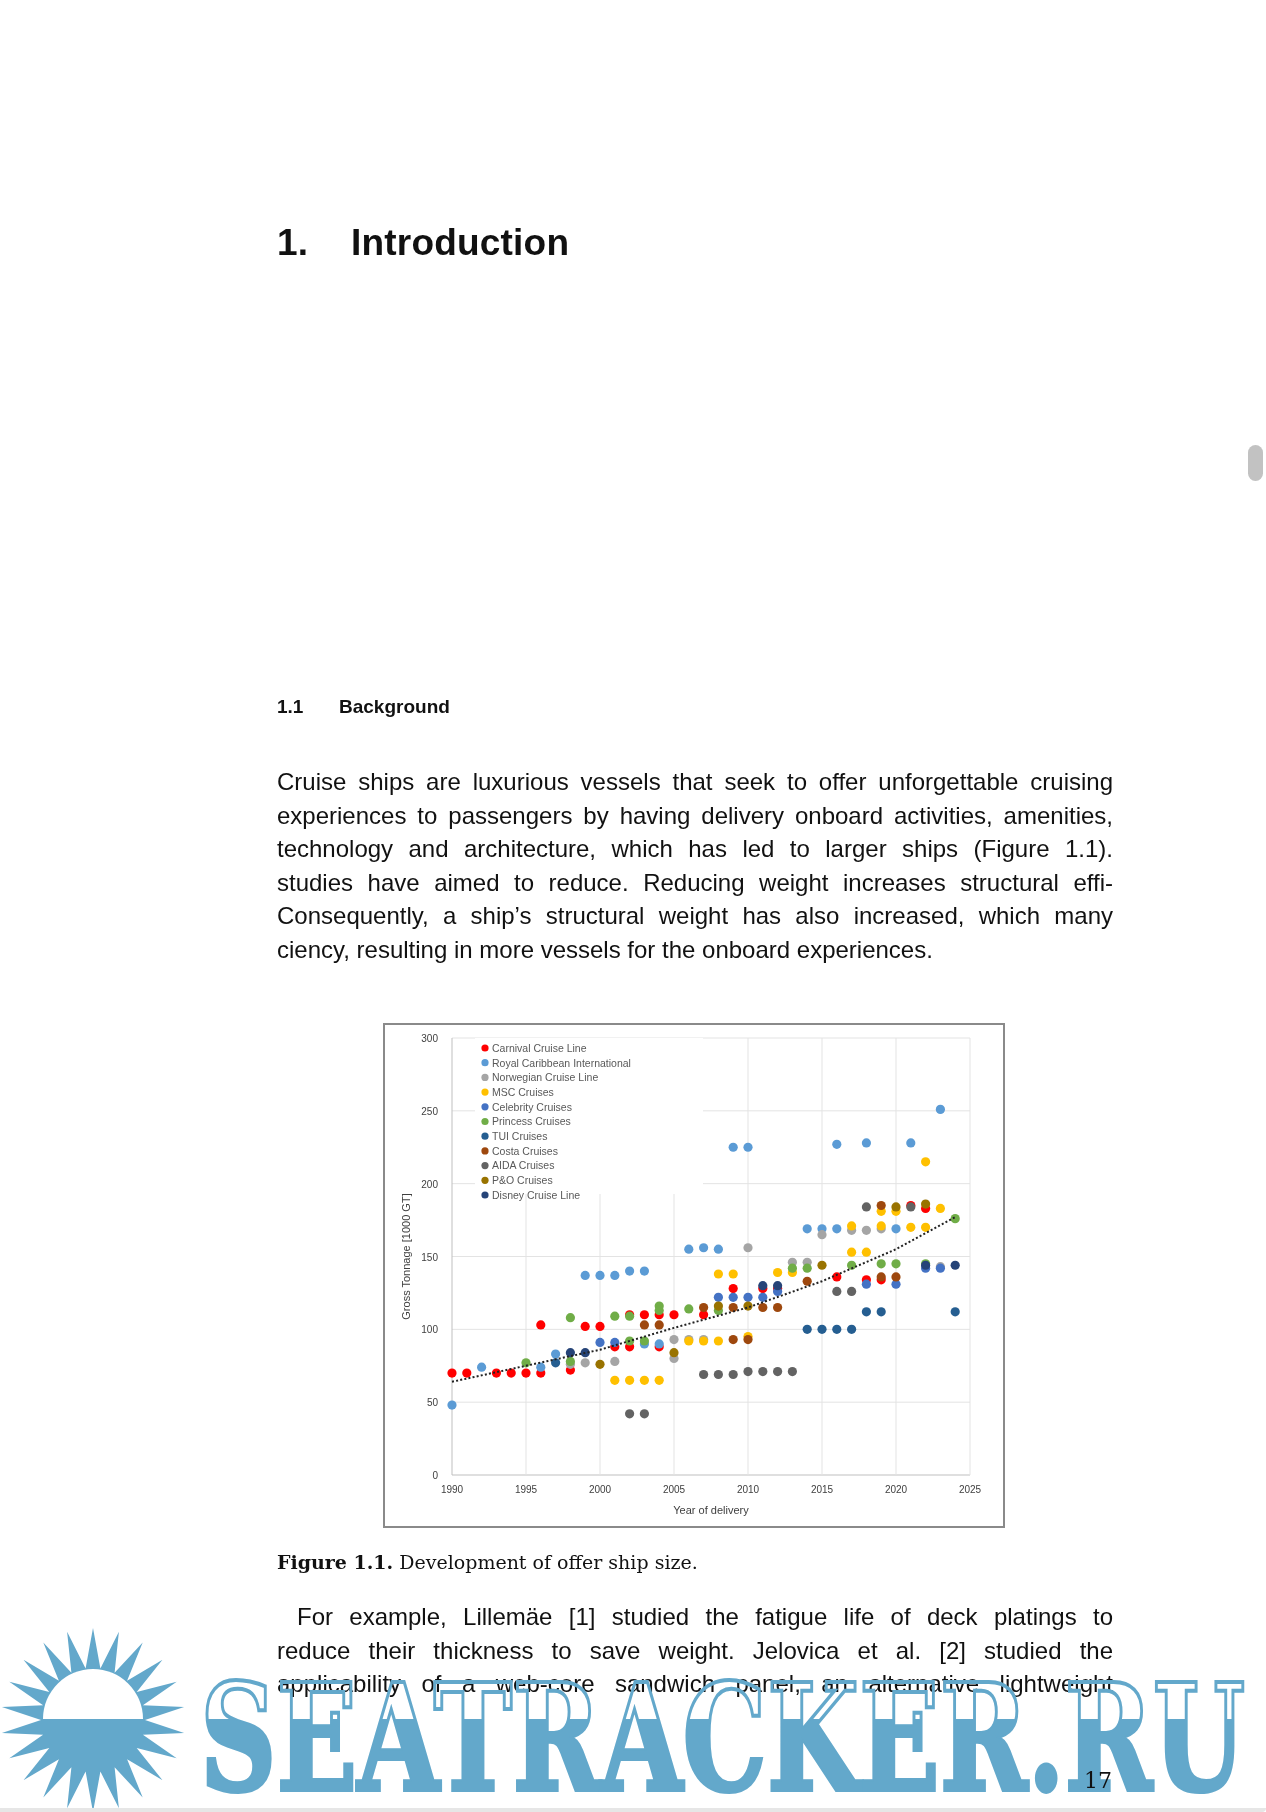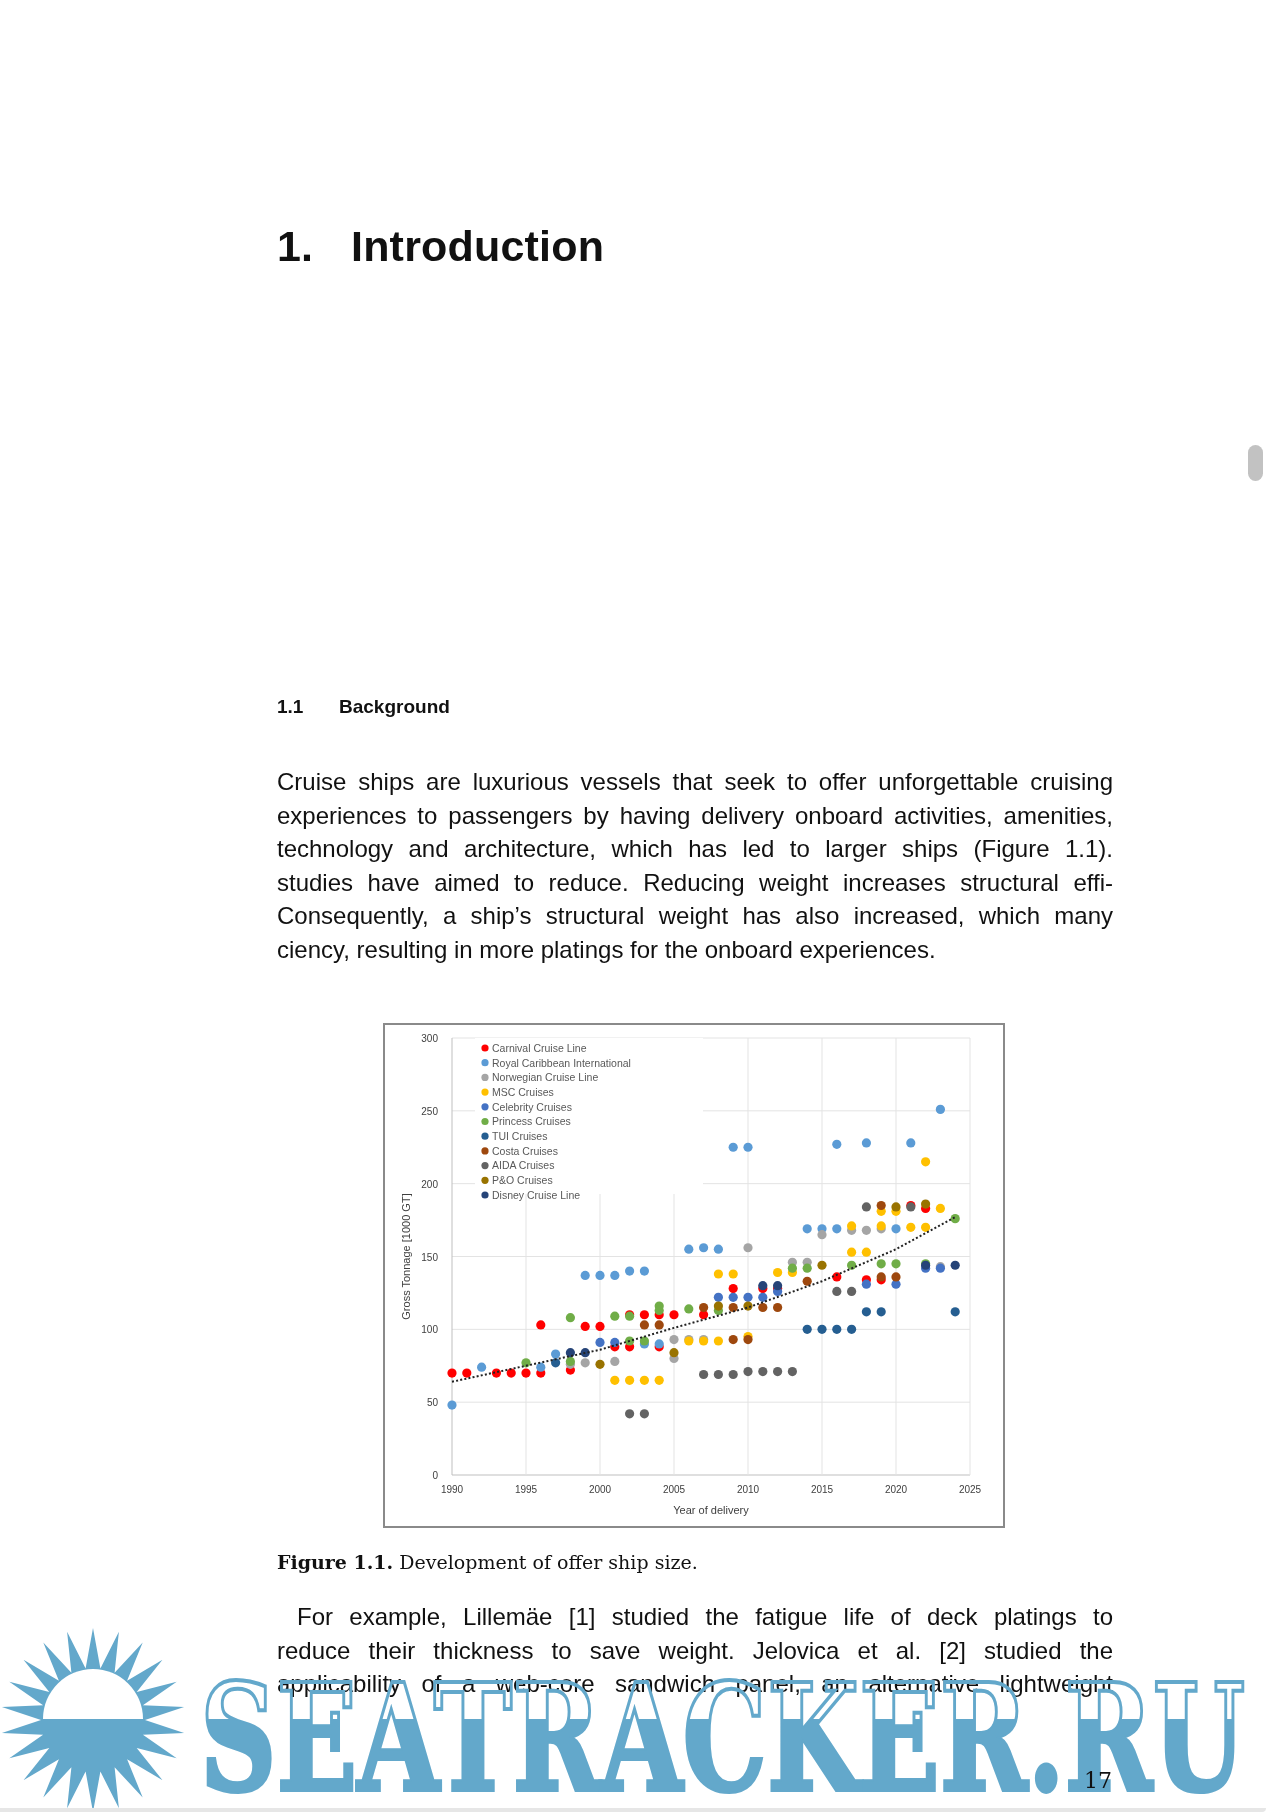--- a/index.html
+++ b/index.html
@@ -5,21 +5,21 @@
   html, body { margin:0; padding:0; }
   body {
     width:1266px; height:1812px; position:relative; overflow:hidden;
     background:#ffffff; color:#111;
     font-family:"DejaVu Serif", serif;
   }
   .page { position:absolute; left:0; top:0; width:1266px; height:1808px; background:#fff; }
   .bottom-strip { position:absolute; left:0; top:1808px; width:1266px; height:4px; background:#e6e6e6; border-bottom-right-radius:8px; }
   .scrollbar-thumb { position:absolute; left:1248px; top:445px; width:15px; height:36px; background:#c2c2c2; border-radius:8px; }
 
-  .chapter-title { position:absolute; left:277px; top:222px; font-family:"Liberation Sans", sans-serif; font-weight:bold; font-size:43px; letter-spacing:0.2px; white-space:nowrap; }
+  .chapter-title { position:absolute; left:277px; top:222px; font-family:"Liberation Sans", sans-serif; font-weight:bold; font-size:37px; letter-spacing:0.2px; white-space:nowrap; }
   .chapter-title .num { display:inline-block; width:74px; }
 
   .section-title { position:absolute; left:277px; top:696px; font-family:"Liberation Sans", sans-serif; font-weight:bold; font-size:19px; white-space:nowrap; }
   .section-title .num { display:inline-block; width:62px; }
 
   .para { position:absolute; left:277px; width:836px; font-family:Liberation Sans, sans-serif; font-size:24px; line-height:33.6px; }
   .para .line { display:block; text-align:justify; text-align-last:justify; white-space:nowrap; height:33.6px; }
   .para .line.last { text-align-last:left; }
   .para1 { top:765px; }
   .para2 { top:1600px; }
@@ -46,21 +46,21 @@
   <div class="section-title">
     <span class="num">1.1</span><span>Background</span>
   </div>
 
   <div class="para para1">
     <span class="line">Cruise ships are luxurious vessels that seek to offer unforgettable cruising</span>
     <span class="line">experiences to passengers by having delivery onboard activities, amenities,</span>
     <span class="line">technology and architecture, which has led to larger ships (Figure 1.1).</span>
     <span class="line">studies have aimed to reduce. Reducing weight increases structural effi-</span>
     <span class="line">Consequently, a ship’s structural weight has also increased, which many</span>
-    <span class="line last">ciency, resulting in more platings for the onboard experiences.</span>
+    <span class="line last">ciency, resulting in more vessels for the onboard experiences.</span>
   </div>
 
   <div class="figure-frame">
     <svg class="chart-svg" id="chart-svg" width="618" height="501">
         <g>
           <line x1="67" x2="585" y1="450" y2="450" stroke="#bfbfbf" stroke-width="1"></line>
           <line x1="67" x2="585" y1="377.1666666666667" y2="377.1666666666667" stroke="#e3e3e3" stroke-width="1"></line>
           <line x1="67" x2="585" y1="304.33333333333337" y2="304.33333333333337" stroke="#e3e3e3" stroke-width="1"></line>
           <line x1="67" x2="585" y1="231.5" y2="231.5" stroke="#e3e3e3" stroke-width="1"></line>
           <line x1="67" x2="585" y1="158.66666666666669" y2="158.66666666666669" stroke="#e3e3e3" stroke-width="1"></line>

